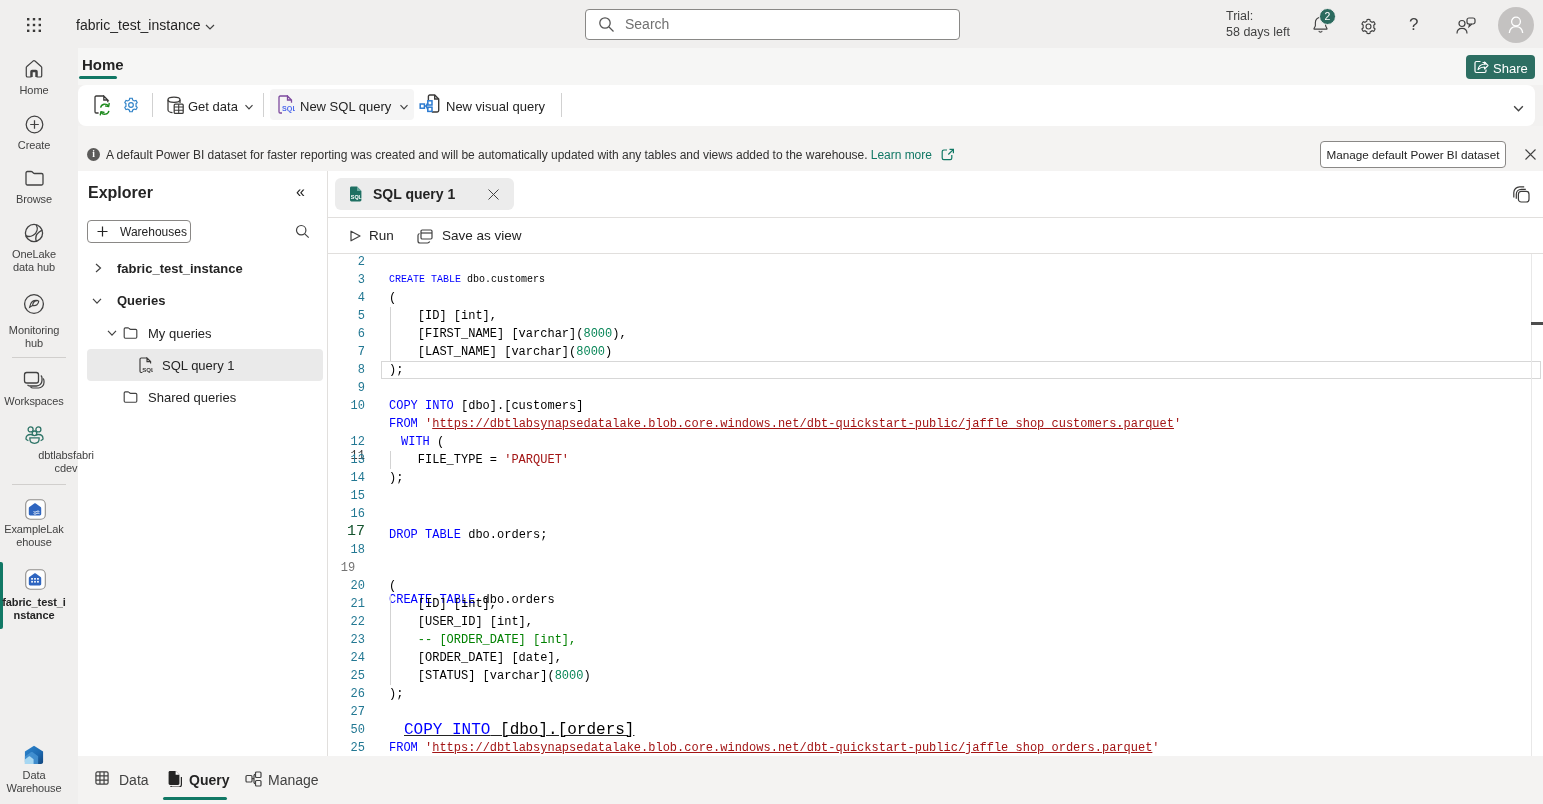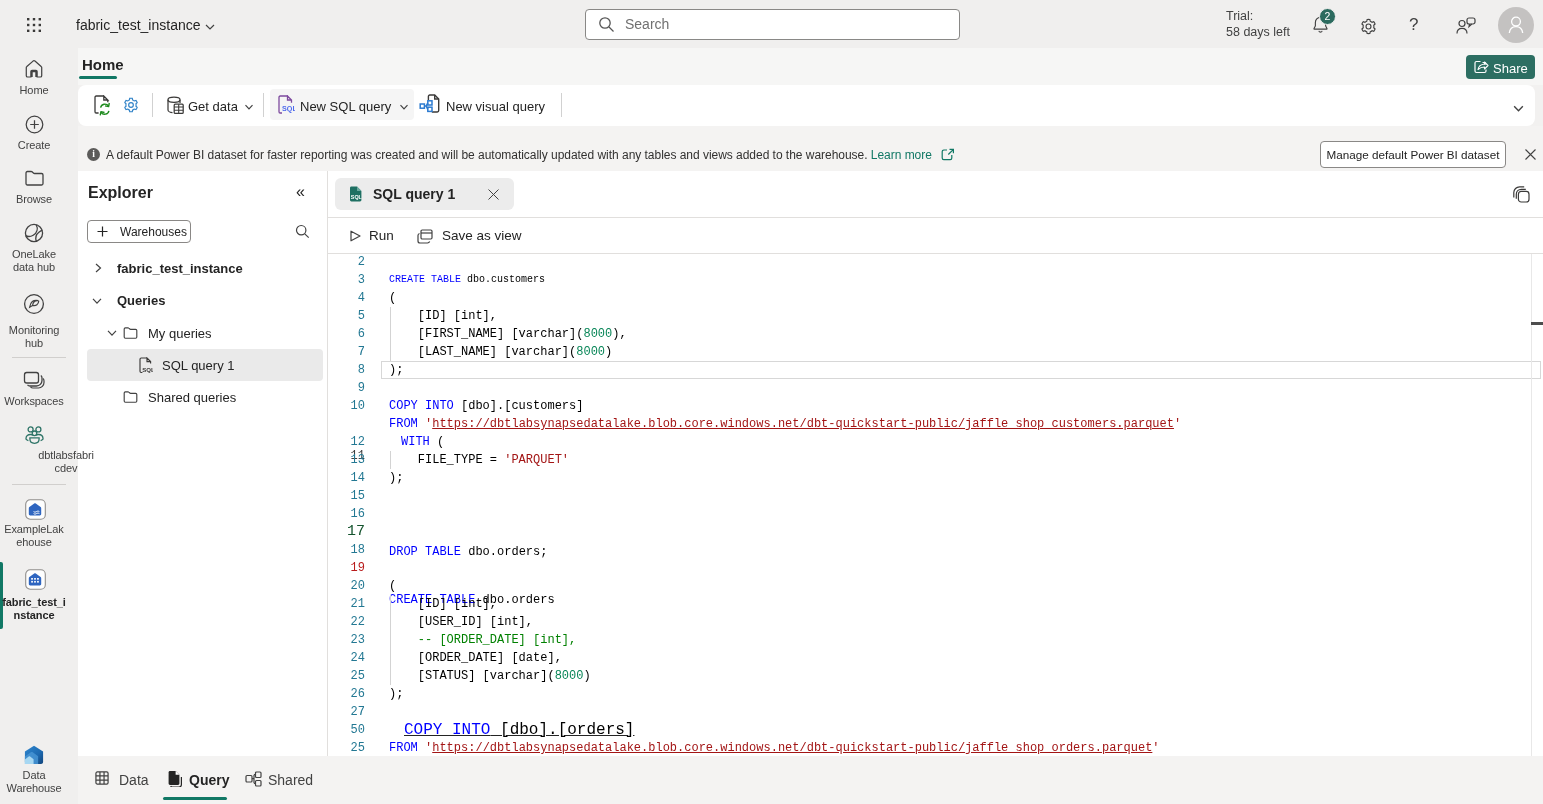--- a/index.html
+++ b/index.html
@@ -332,24 +332,24 @@
 <div class="abs" style="left:389px;top:433px;font-family:Liberation Mono, monospace;font-size:12px;line-height:18px;white-space:pre;margin-left:12px;"><span style="color:#0000ff;">WITH</span><span style="color:#000000;">&nbsp;(</span></div>
 <div class="abs" style="left:331px;top:451px;width:34px;text-align:right;font-family:'Liberation Mono',monospace;font-size:12px;line-height:18px;color:#237893;">13</div>
 <div class="abs" style="left:389px;top:451px;font-family:'Liberation Mono',monospace;font-size:12px;line-height:18px;white-space:pre;"><span style="color:#000000;">&nbsp;&nbsp;&nbsp;&nbsp;FILE_TYPE&nbsp;=&nbsp;</span><span style="color:#a31515;">'PARQUET'</span></div>
 <div class="abs" style="left:331px;top:469px;width:34px;text-align:right;font-family:'Liberation Mono',monospace;font-size:12px;line-height:18px;color:#237893;">14</div>
 <div class="abs" style="left:389px;top:469px;font-family:'Liberation Mono',monospace;font-size:12px;line-height:18px;white-space:pre;"><span style="color:#000000;">);</span></div>
 <div class="abs" style="left:331px;top:487px;width:34px;text-align:right;font-family:'Liberation Mono',monospace;font-size:12px;line-height:18px;color:#237893;">15</div>
 <div class="abs" style="left:389px;top:487px;font-family:'Liberation Mono',monospace;font-size:12px;line-height:18px;white-space:pre;"></div>
 <div class="abs" style="left:331px;top:505px;width:34px;text-align:right;font-family:'Liberation Mono',monospace;font-size:12px;line-height:18px;color:#237893;">16</div>
 <div class="abs" style="left:389px;top:505px;font-family:'Liberation Mono',monospace;font-size:12px;line-height:18px;white-space:pre;"></div>
 <div class="abs" style="left:331px;top:523px;width:34px;text-align:right;font-family:'Liberation Mono',monospace;font-size:15px;line-height:18px;color:#14532d;">17</div>
-<div class="abs" style="left:389px;top:543px;font-family:'Liberation Mono',monospace;font-size:12px;line-height:18px;white-space:pre;"><span style="color:#0000ff;">DROP TABLE</span><span style="color:#000000;"> dbo.orders;</span></div>
+<div class="abs" style="left:389px;top:526px;font-family:'Liberation Mono',monospace;font-size:12px;line-height:18px;white-space:pre;"><span style="color:#0000ff;">DROP TABLE</span><span style="color:#000000;"> dbo.orders;</span></div>
 <div class="abs" style="left:331px;top:541px;width:34px;text-align:right;font-family:'Liberation Mono',monospace;font-size:12px;line-height:18px;color:#237893;">18</div>
 <div class="abs" style="left:389px;top:541px;font-family:'Liberation Mono',monospace;font-size:12px;line-height:18px;white-space:pre;"></div>
-<div class="abs" style="left:331px;top:559px;width:34px;text-align:right;font-family:'Liberation Mono',monospace;font-size:12px;line-height:18px;color:#b91c1c;">19</div>
+<div class="abs" style="left:331px;top:559px;width:34px;text-align:center;font-family:'Liberation Mono',monospace;font-size:12px;line-height:18px;color:#737373;">19</div>
 <div class="abs" style="left:389px;top:559px;font-family:'Liberation Mono',monospace;font-size:12px;line-height:18px;white-space:pre;margin-top:32px;"><span style="color:#0000ff;">CREATE TABLE</span><span style="color:#000000;"> dbo.orders</span></div>
 <div class="abs" style="left:331px;top:577px;width:34px;text-align:right;font-family:'Liberation Mono',monospace;font-size:12px;line-height:18px;color:#237893;">20</div>
 <div class="abs" style="left:389px;top:577px;font-family:'Liberation Mono',monospace;font-size:12px;line-height:18px;white-space:pre;"><span style="color:#000000;">(</span></div>
 <div class="abs" style="left:331px;top:595px;width:34px;text-align:right;font-family:'Liberation Mono',monospace;font-size:12px;line-height:18px;color:#237893;">21</div>
 <div class="abs" style="left:389px;top:595px;font-family:'Liberation Mono',monospace;font-size:12px;line-height:18px;white-space:pre;"><span style="color:#000000;">&nbsp;&nbsp;&nbsp;&nbsp;[ID]&nbsp;[int],</span></div>
 <div class="abs" style="left:331px;top:613px;width:34px;text-align:right;font-family:'Liberation Mono',monospace;font-size:12px;line-height:18px;color:#237893;">22</div>
 <div class="abs" style="left:389px;top:613px;font-family:'Liberation Mono',monospace;font-size:12px;line-height:18px;white-space:pre;text-align:center;"><span style="color:#000000;">&nbsp;&nbsp;&nbsp;&nbsp;[USER_ID]&nbsp;[int],</span></div>
 <div class="abs" style="left:331px;top:631px;width:34px;text-align:right;font-family:'Liberation Mono',monospace;font-size:12px;line-height:18px;color:#237893;">23</div>
 <div class="abs" style="left:389px;top:631px;font-family:'Liberation Mono',monospace;font-size:12px;line-height:18px;white-space:pre;"><span style="color:#008000;">&nbsp;&nbsp;&nbsp;&nbsp;--&nbsp;[ORDER_DATE]&nbsp;[int],</span></div>
 <div class="abs" style="left:331px;top:649px;width:34px;text-align:right;font-family:'Liberation Mono',monospace;font-size:12px;line-height:18px;color:#237893;">24</div>
@@ -385,13 +385,13 @@
 <div class="abs" style="left:189px;top:772px;font-size:14px;font-weight:bold;color:#242424;">Query</div>
 <div class="abs" style="left:163px;top:797px;width:64px;height:3px;background:#117865;border-radius:2px;"></div>
 <svg class="abs" style="left:245px;top:771px" width="17" height="16" viewBox="0 0 17 16">
     <g fill="none" stroke="#424242" stroke-width="1.2">
       <rect x="1" y="4.5" width="6" height="6.5" rx="1"></rect>
       <rect x="10.5" y="1" width="5.5" height="5.5" rx="1"></rect>
       <rect x="10.5" y="9.5" width="5.5" height="5.5" rx="1"></rect>
       <path d="M7 7.7 L9 7.7 M9 3.7 L10.5 3.7 M9 3.7 L9 12.3 M9 12.3 L10.5 12.3"></path>
     </g>
   </svg>
-<div class="abs" style="left:268px;top:772px;font-size:14px;color:#424242;">Shared</div>
+<div class="abs" style="left:268px;top:772px;font-size:14px;color:#424242;">Manage</div>
 
 </body></html>

